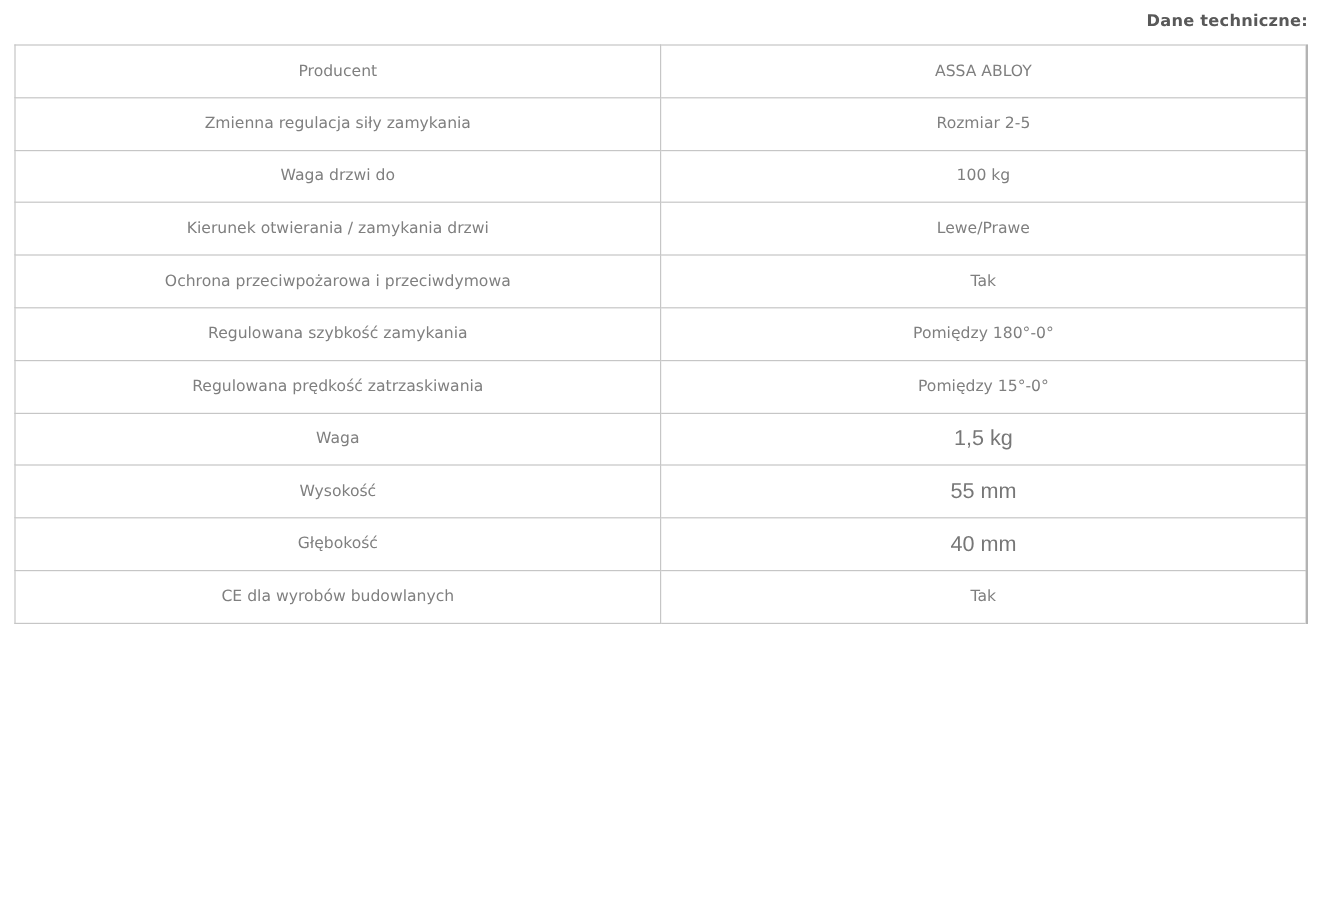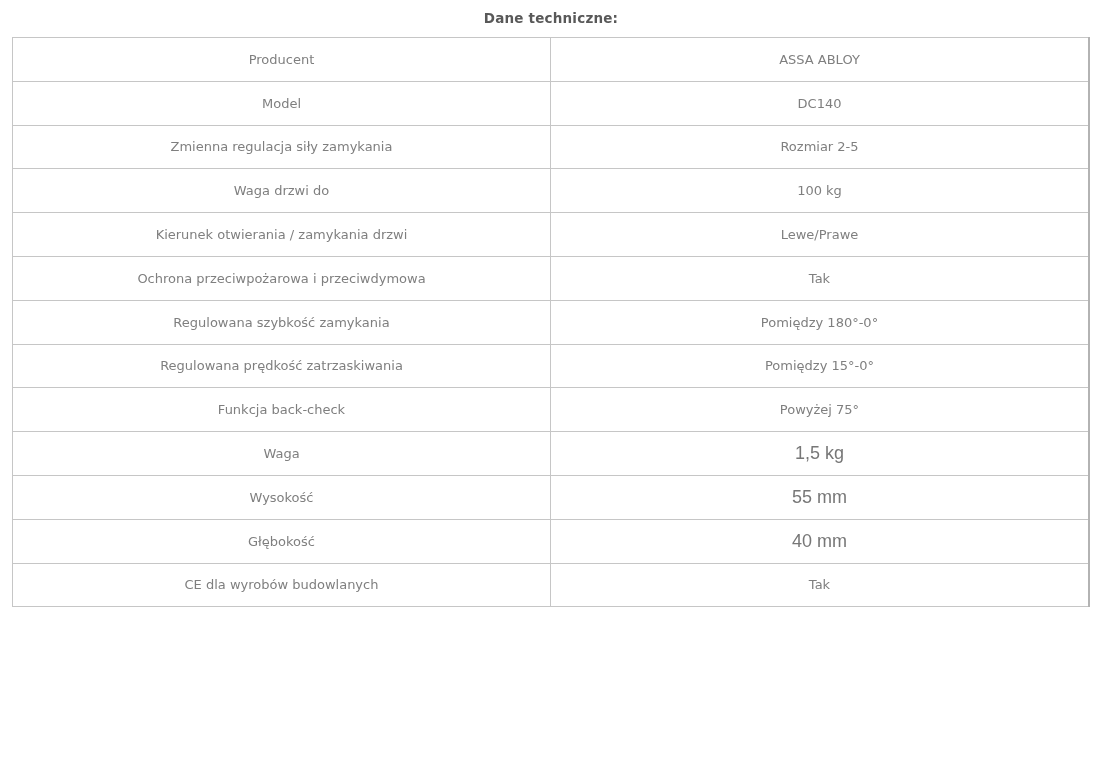--- a/index.html
+++ b/index.html
@@ -15,21 +15,21 @@
     position: relative;
     width: 1113px;
     height: 761px;
     background: #ffffff;
   }
   .page-title {
     position: absolute;
     top: 10px;
     left: 12px;
     width: 1078px;
-    text-align: center;
+    text-align: right;
     font-size: 13.5px;
     font-weight: bold;
     color: #595959;
     letter-spacing: 0.2px;
   }
   table.spec-table {
     position: absolute;
     top: 37px;
     left: 12px;
     width: 1078px;
@@ -63,24 +63,20 @@
 <div class="page">
   <div class="page-title">Dane techniczne:</div>
 
   <table class="spec-table">
     <tbody>
   <tr>
     <td>Producent</td>
     <td>ASSA ABLOY</td>
   </tr>
 
-  <tr>
-    <td>Model</td>
-    <td>DC140</td>
-  </tr>
 
   <tr>
     <td>Zmienna regulacja siły zamykania</td>
     <td>Rozmiar 2-5</td>
   </tr>
 
 
   <tr>
     <td>Waga drzwi do</td>
     <td>100 kg</td>
@@ -99,24 +95,20 @@
   <tr>
     <td>Regulowana szybkość zamykania</td>
     <td>Pomiędzy 180°-0°</td>
   </tr>
 
   <tr>
     <td>Regulowana prędkość zatrzaskiwania</td>
     <td>Pomiędzy 15°-0°</td>
   </tr>
 
-  <tr>
-    <td>Funkcja back-check</td>
-    <td>Powyżej 75°</td>
-  </tr>
 
   <tr>
     <td>Waga</td>
     <td class="alt-font">1,5 kg</td>
   </tr>
 
   <tr>
     <td>Wysokość</td>
     <td class="alt-font">55 mm</td>
   </tr>

